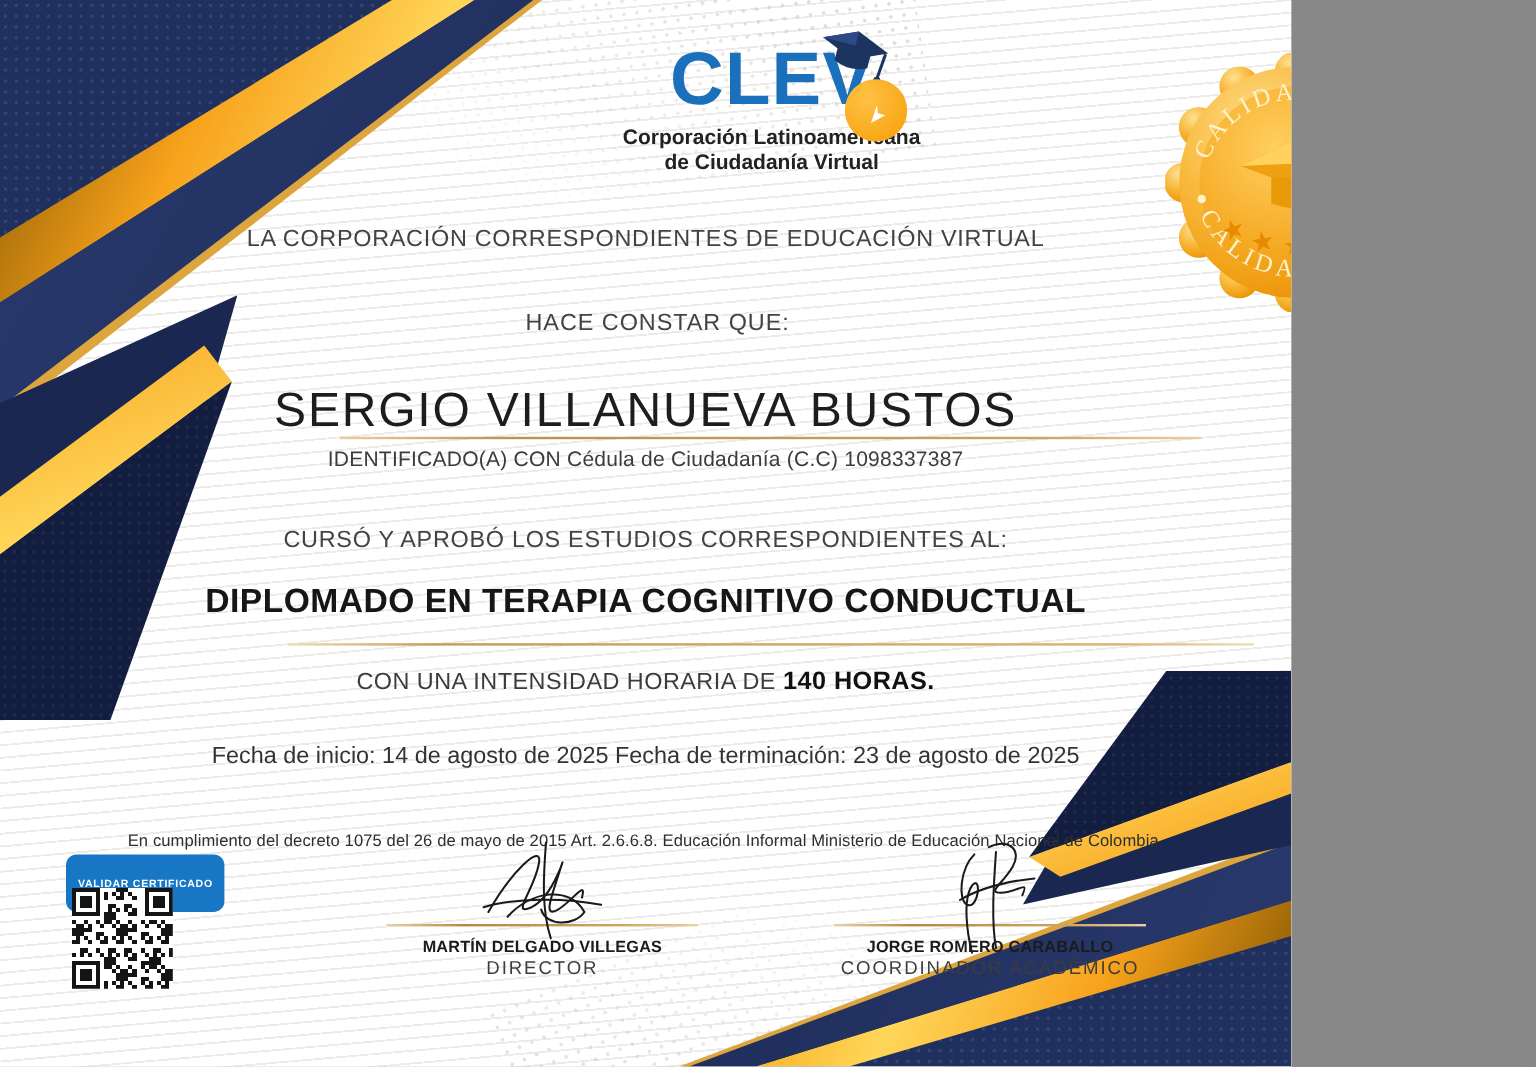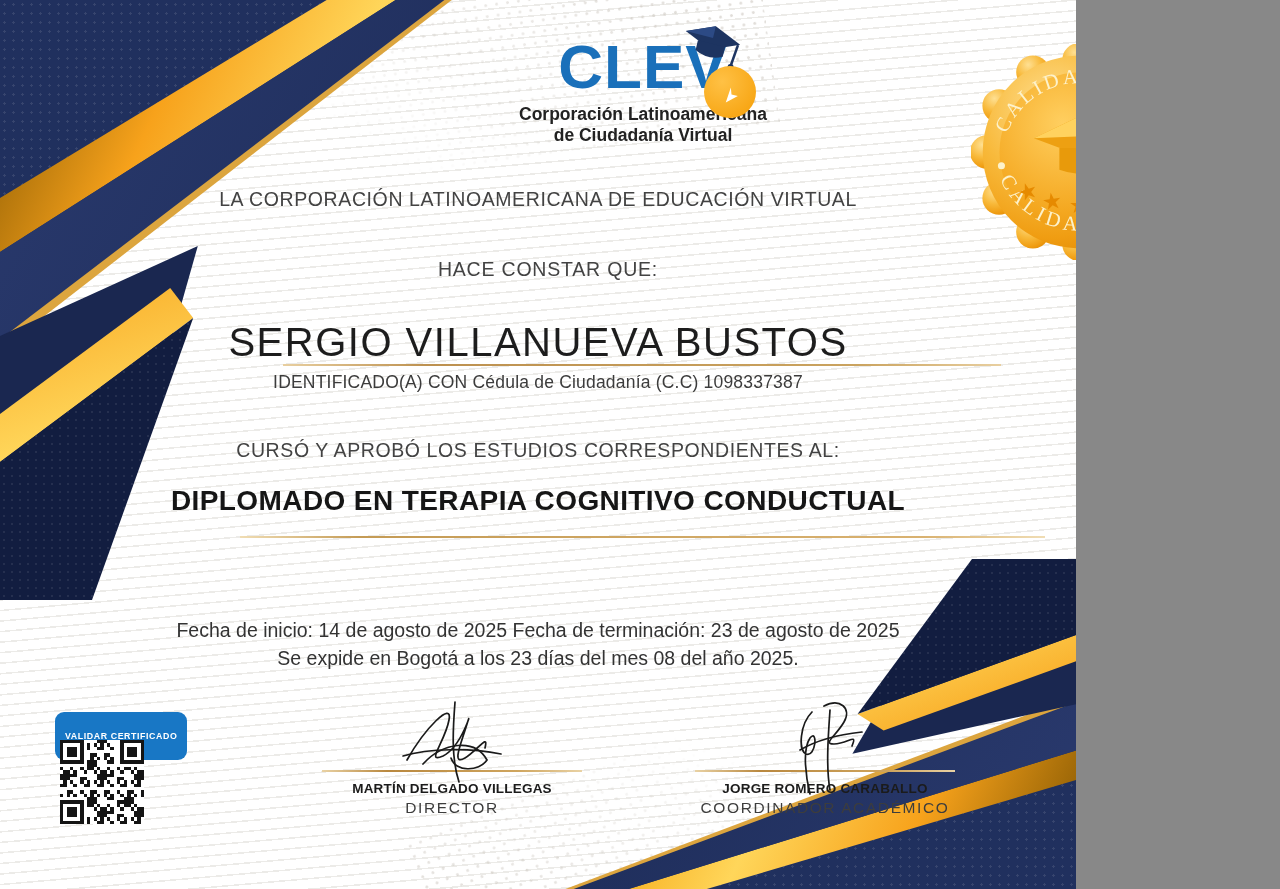--- a/index.html
+++ b/index.html
@@ -184,30 +184,33 @@
       <g fill="#e68a00" font-size="23" text-anchor="middle" font-family="DejaVu Sans,sans-serif">
         <text x="58" y="158" transform="rotate(-18 58 152)">★</text>
         <text x="83" y="168" transform="rotate(-9 83 163)">★</text>
         <text x="110" y="172">★</text>
         <text x="137" y="168" transform="rotate(9 137 163)">★</text>
         <text x="162" y="158" transform="rotate(18 162 152)">★</text>
       </g>
     </svg>
   </div>
 
-  <div class="abs ctr line-issuer">LA CORPORACIÓN LATINOAMERICANA DE EDUCACIÓN VIRTUAL</div>
+  <div class="abs ctr line-issuer">LA CORPORACIÓN CORRESPONDIENTES DE EDUCACIÓN VIRTUAL</div>
   <div class="abs ctr line-certifies">HACE CONSTAR QUE:</div>
   <div class="abs ctr name">SERGIO VILLANUEVA BUSTOS</div>
   <div class="abs name-underline"></div>
   <div class="abs ctr line-id">IDENTIFICADO(A) CON Cédula de Ciudadanía (C.C) 1098337387</div>
   <div class="abs ctr line-completion">CURSÓ Y APROBÓ LOS ESTUDIOS CORRESPONDIENTES AL:</div>
   <div class="abs ctr program">DIPLOMADO EN TERAPIA COGNITIVO CONDUCTUAL</div>
   <div class="abs gold-divider"></div>
+  <div class="abs ctr line-intensity">
+    <span>CON UNA INTENSIDAD HORARIA DE </span><b>140 HORAS.</b>
+  </div>
   <div class="abs ctr line-dates">Fecha de inicio: 14 de agosto de 2025 Fecha de terminación: 23 de agosto de 2025</div>
-  <div class="abs ctr line-issued">Se expide en Bogotá a los 23 días del mes 08 del año 2025.</div>
+  <div class="abs ctr line-decree">En cumplimiento del decreto 1075 del 26 de mayo de 2015 Art. 2.6.6.8. Educación Informal Ministerio de Educación Nacional de Colombia.</div>
 
   <div class="sig-block sig-left">
     <div class="sig-scribble">
       <svg width="170" height="86" viewBox="0 0 170 86">
         <g fill="none" stroke="#1a1a1a" stroke-width="1.7" stroke-linecap="round">
           <path d="M40,62 C58,30 86,2 82,22 C78,44 58,66 76,58 C96,48 106,6 100,26 C94,46 84,68 98,60 C110,53 122,34 118,50"></path>
           <path d="M88,4 C86,30 84,60 92,84"></path>
           <path d="M36,58 C62,50 104,50 134,56"></path>
           <path d="M56,66 C76,44 108,40 120,62 C112,74 88,74 84,60"></path>
         </g>

